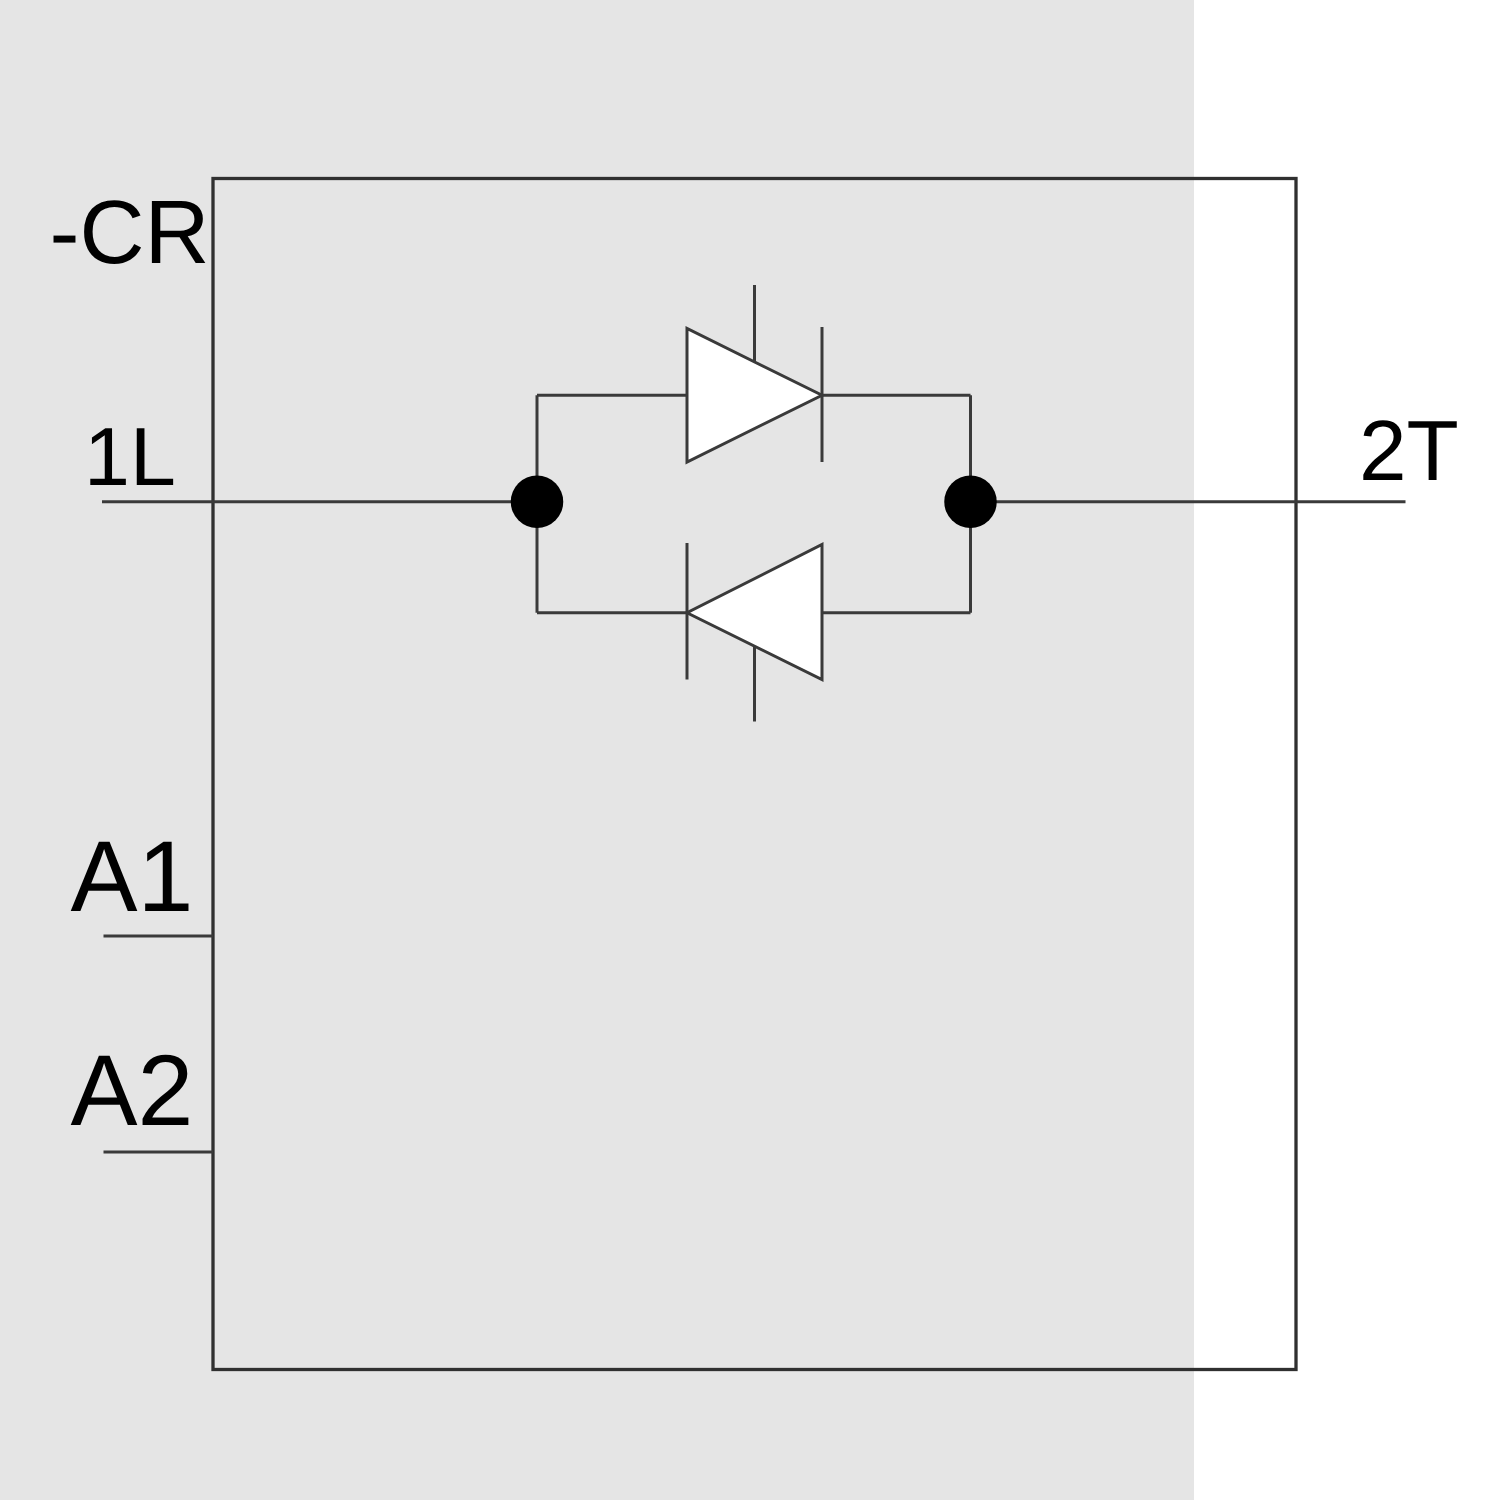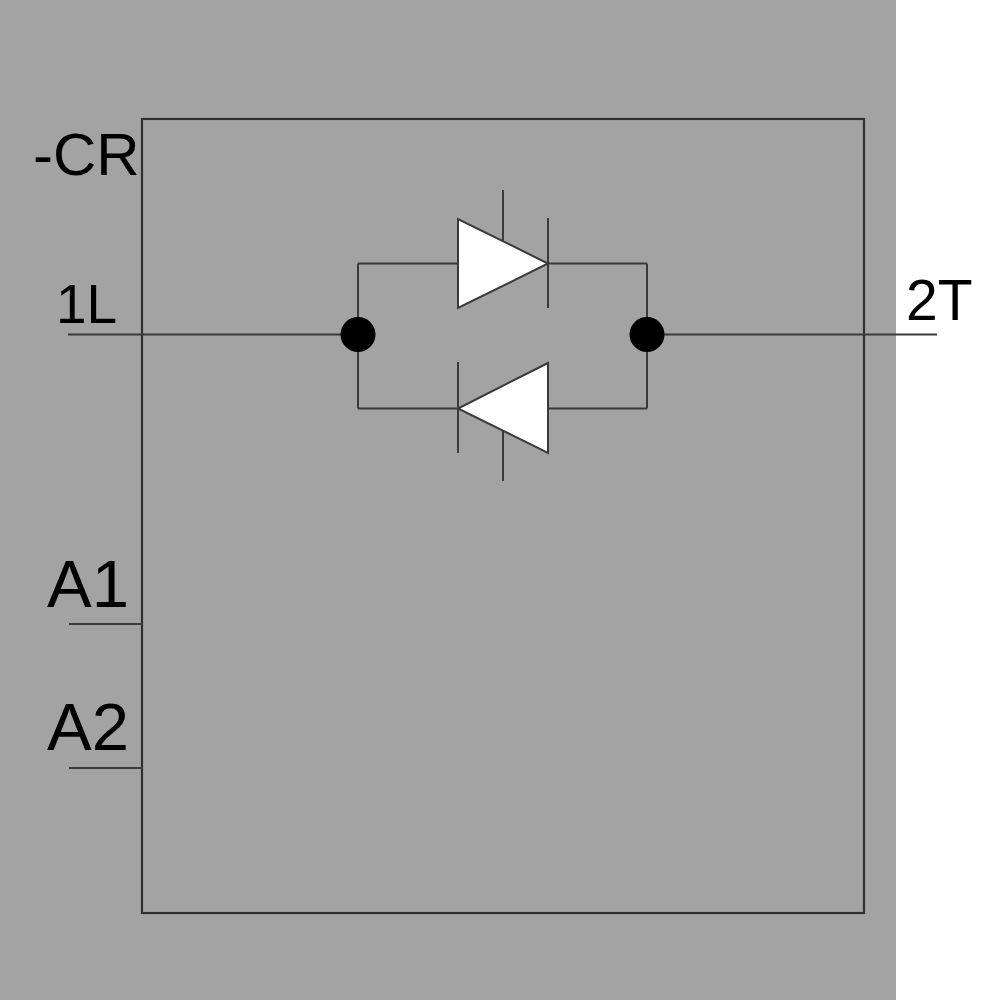--- a/index.html
+++ b/index.html
@@ -5,23 +5,23 @@
   html, body {
     margin: 0;
     padding: 0;
     background: #ffffff;
     width: 1000px;
     height: 1000px;
     overflow: hidden;
   }
   .canvas {
     position: relative;
-    width: 896px;
+    width: 796px;
     height: 1000px;
-    background: #a3a3a3;
+    background: #e5e5e5;
   }
   svg {
     display: block;
   }
   .schematic-text {
     font-family: "Liberation Sans", "DejaVu Sans", sans-serif;
     fill: #000000;
   }
   .txt-cr  { font-size: 60px; }
   .txt-1l  { font-size: 55px; }

